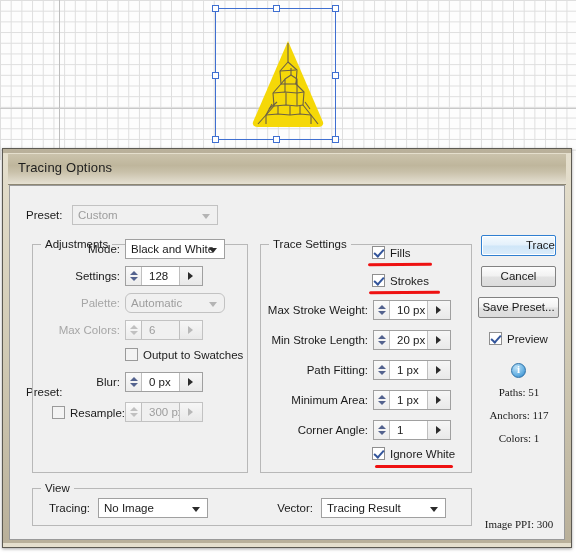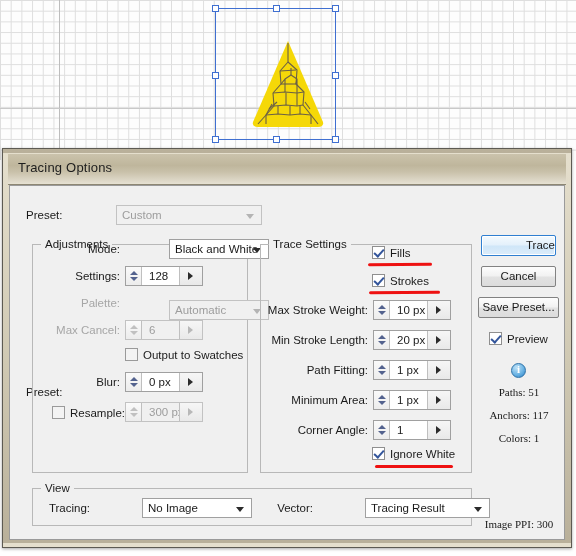--- a/index.html
+++ b/index.html
@@ -130,21 +130,20 @@
     color: #1a1a1a;
   }
 
   
   .combo {
     position: absolute;
     height: 20px;
     background: #ffffff;
     border: 1px solid #a0a0a0;
     box-sizing: border-box;
-    margin-left: 44px;
   }
   .combo .ctext {
     position: absolute;
     left: 5px; top: 3px;
     font-size: 11.5px;
     color: #1a1a1a;
     white-space: nowrap;
   }
   .combo.dim { background: #f0f0f0; border-color: #c2c2c2; }
   .combo.dim .ctext { color: #9d9d9d; }
@@ -383,26 +382,26 @@
       <div class="spin" style="left:115px; top:80px; width:78px;">
         <span class="steppers">
             <i class="up"></i>
             <i class="dn"></i>
           </span>
         <span class="sval">128</span>
         <span class="popbtn"></span>
       </div>
 
       <div class="lbl right dim" style="left:30px; top:111px; width:80px;">Palette:</div>
-      <div class="combo dim" style="left:115px; top:114px; width:100px;">
+      <div class="combo dim" style="left:115px; top:107px; width:100px;border-radius:6px;">
         <span class="ctext">Automatic</span>
         <span class="carrow"></span>
       </div>
 
-      <div class="lbl right dim" style="left:20px; top:138px; width:90px;">Max Cancel:</div>
+      <div class="lbl right dim" style="left:20px; top:138px; width:90px;">Max Colors:</div>
       <div class="spin dim" style="left:115px; top:134px; width:78px;">
         <span class="steppers">
             <i class="up"></i>
             <i class="dn"></i>
           </span>
         <span class="sval">6</span>
         <span class="popbtn"></span>
       </div>
 
       <div class="cbwrap" style="left:115px; top:162px;">

